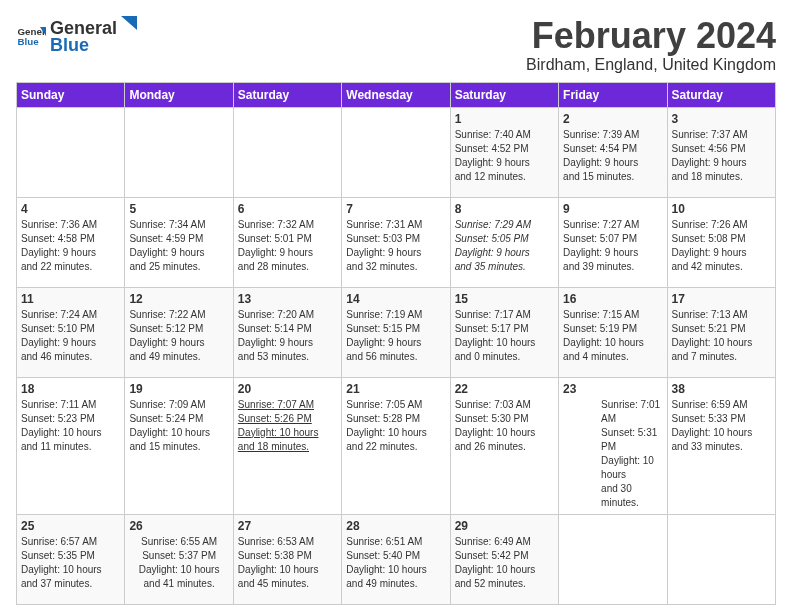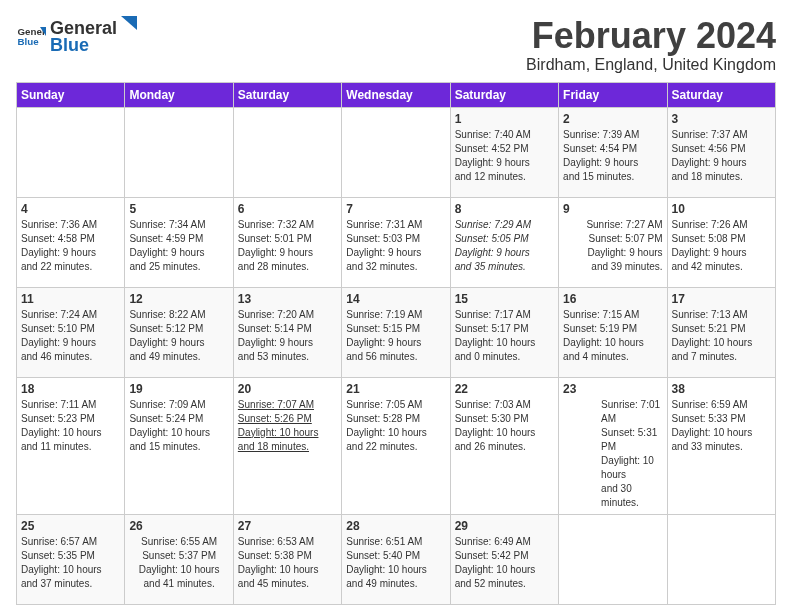--- a/index.html
+++ b/index.html
@@ -176,21 +176,21 @@
         </td>
         <td>
           <span class="day-num">8</span>
           <div class="day-info" style="white-space: pre-line; font-style: italic;">Sunrise: 7:29 AM
 Sunset: 5:05 PM
 Daylight: 9 hours
 and 35 minutes.</div>
         </td>
         <td>
           <span class="day-num">9</span>
-          <div class="day-info" style="white-space: pre-line; text-align: right;">Sunrise: 7:27 AM
+          <div class="day-info" style="white-space: pre-line;">Sunrise: 7:27 AM
 Sunset: 5:07 PM
 Daylight: 9 hours
 and 39 minutes.</div>
         </td>
         <td>
           <span class="day-num">10</span>
           <div class="day-info" style="white-space: pre-line;">Sunrise: 7:26 AM
 Sunset: 5:08 PM
 Daylight: 9 hours
 and 42 minutes.</div>
@@ -199,21 +199,21 @@
       <tr>
         <td>
           <span class="day-num">11</span>
           <div class="day-info" style="white-space: pre-line;">Sunrise: 7:24 AM
 Sunset: 5:10 PM
 Daylight: 9 hours
 and 46 minutes.</div>
         </td>
         <td>
           <span class="day-num">12</span>
-          <div class="day-info" style="white-space: pre-line;">Sunrise: 8:22 AM
+          <div class="day-info" style="white-space: pre-line;">Sunrise: 7:22 AM
 Sunset: 5:12 PM
 Daylight: 9 hours
 and 49 minutes.</div>
         </td>
         <td>
           <span class="day-num">13</span>
           <div class="day-info" style="white-space: pre-line;">Sunrise: 7:20 AM
 Sunset: 5:14 PM
 Daylight: 9 hours
 and 53 minutes.</div>

